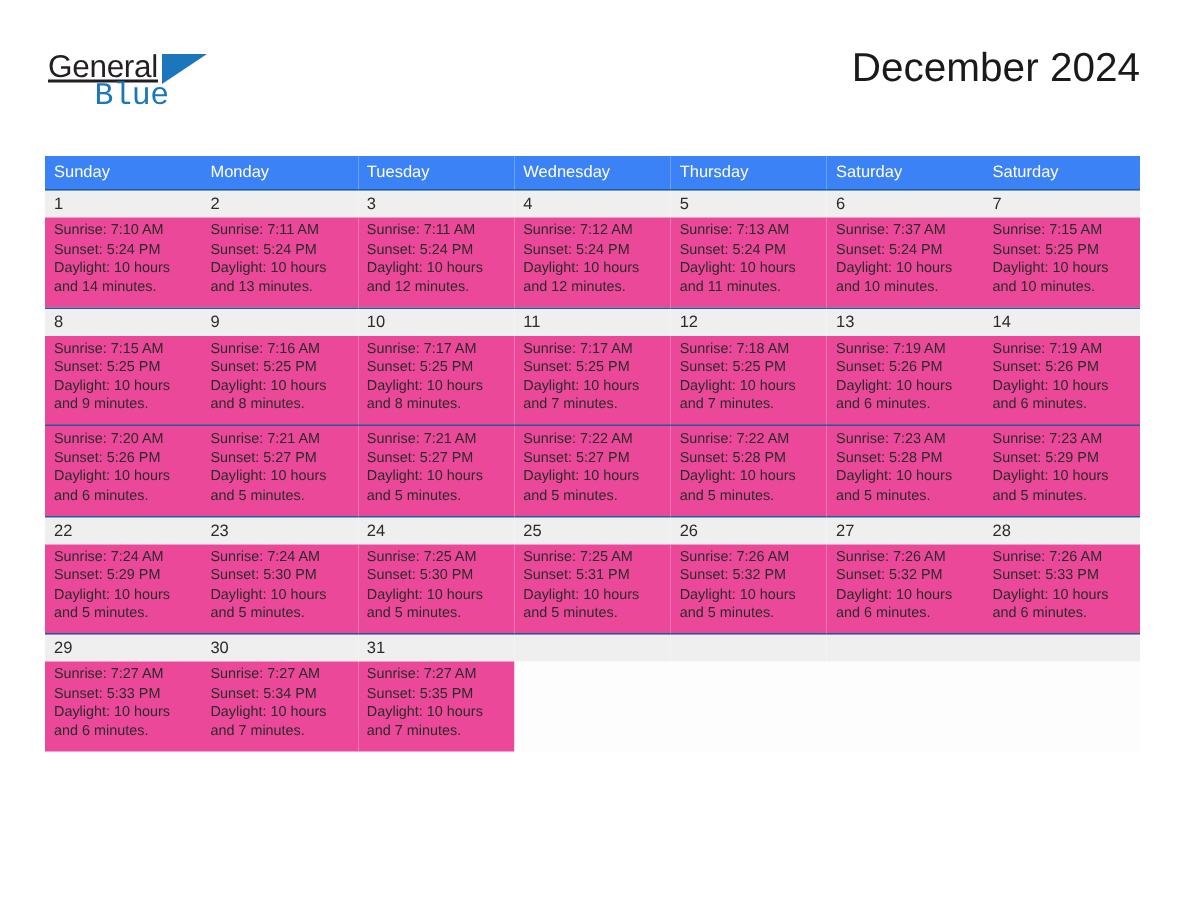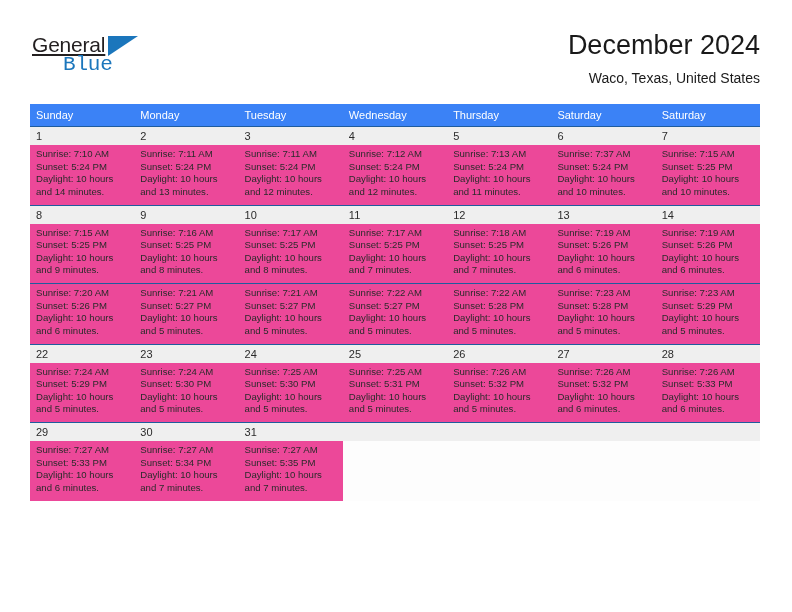--- a/index.html
+++ b/index.html
@@ -60,21 +60,21 @@
     width: 0;
     height: 0;
     border-left: 30px solid #1b76bc;
     border-bottom: 20px solid transparent;
   }
 
   .title-block {
     position: absolute;
     right: 0;
     top: 0;
-    text-align: right;
+    text-align: left;
   }
   .cal-title {
     font-size: 27px;
     color: #1a1a1a;
     line-height: 34px;
     font-weight: normal;
     white-space: nowrap;
   }
   .cal-subtitle {
     font-size: 14px;
@@ -146,21 +146,20 @@
   <div class="header">
 
     <div class="logo">
       <span class="logo-general">General</span>
       <span class="logo-triangle"></span>
       <span class="logo-blue">Blue</span>
     </div>
 
     <div class="title-block">
       <div class="cal-title">December 2024</div>
-      <div class="cal-subtitle">Waco, Texas, United States</div>
     </div>
 
   </div>
 
   <table class="calendar">
     <colgroup>
       <col style="width:14.2857%">
         <col style="width:14.2857%">
         <col style="width:14.2857%">
       <col style="width:14.2857%">

